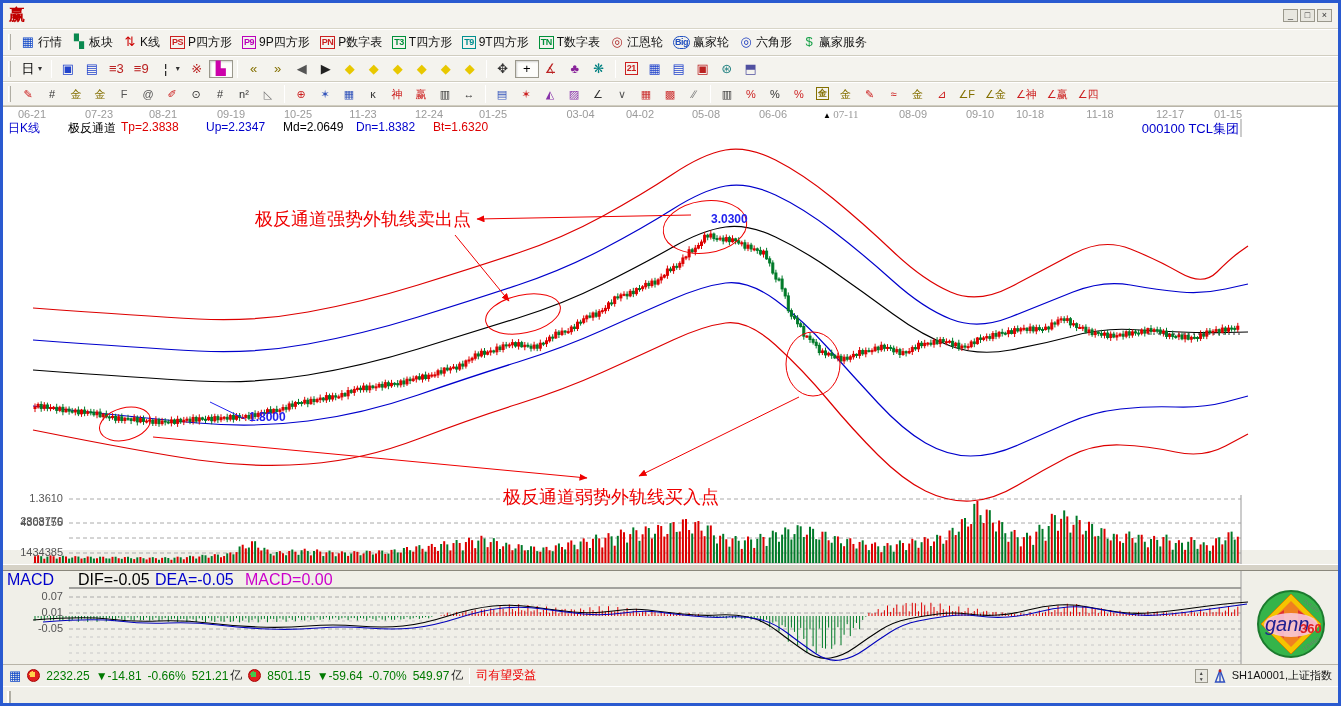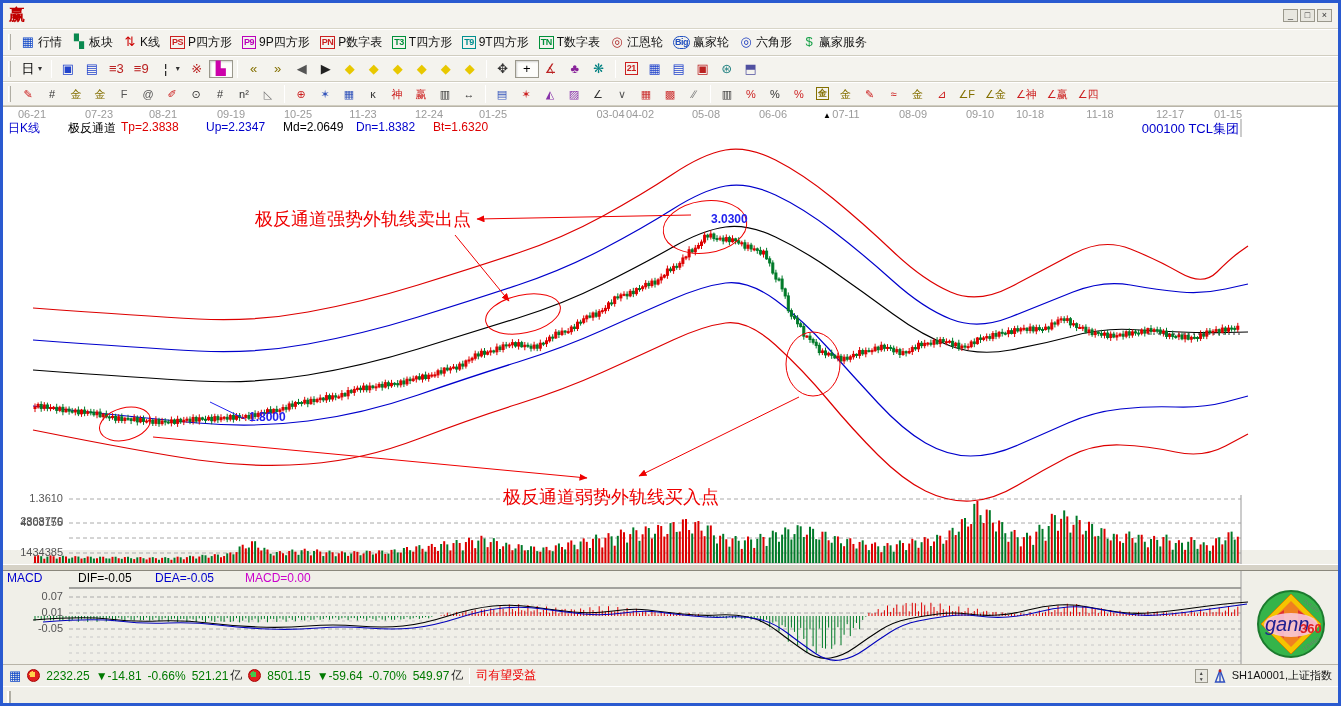--- a/index.html
+++ b/index.html
@@ -29,21 +29,21 @@
   
   .chart{top:103px;height:444px;background:#fff;border-top:1px solid #b8b4a8;}
   #csvg{position:absolute;left:0;top:0;}
   .overlay{position:absolute;inset:0;pointer-events:none;}
   .dt{position:absolute;top:1px;font-size:11px;color:#9a9a9a;transform:translateX(-50%);white-space:nowrap;}
   .dmark{position:absolute;top:4px;font-size:8px;color:#000;}
   .klabel{position:absolute;left:5px;top:13px;font-size:12px;color:#0000cc;}
   .ih{position:absolute;top:13px;font-size:12px;white-space:nowrap;}
   .stock{position:absolute;left:1126px;top:13px;width:110px;text-align:right;font-size:13px;color:#0000cc;white-space:nowrap;}
   .axl{position:absolute;left:0;width:60px;text-align:right;font-size:11px;color:#555;white-space:nowrap;}
-  .mh{position:absolute;top:464px;font-size:12px;white-space:nowrap;}
+  .mh{position:absolute;top:464px;font-size:16px;white-space:nowrap;}
   .ann{position:absolute;font-size:18px;color:#ee0000;white-space:nowrap;}
   .mark{position:absolute;font-size:12px;font-weight:bold;color:#2222ee;white-space:nowrap;}
   .panesep{position:absolute;left:0;right:0;top:457px;height:7px;background:#d6d2c6;border-top:1px solid #fff;border-bottom:1px solid #8a877c;}
   .logo360{position:absolute;left:1253px;top:482px;}
   
   .sbar1{top:661px;height:22px;background:#f0efe8;border-top:1px solid #b8b4a8;display:flex;align-items:center;gap:6px;padding:0 6px;font-size:12px;}
   .sbar2{top:683px;height:23px;background:#f0efe8;border-top:1px solid #fff;display:flex;align-items:center;gap:4px;padding:0 4px;font-size:12px;color:#111;}
   .g{color:#007a00;white-space:nowrap;}
   .u{color:#222;margin-left:-4px;}
   .badge{width:13px;height:13px;border-radius:50%;border:1px solid #a00;flex:0 0 auto;}
@@ -1956,25 +1956,25 @@
 
     <div class="overlay">
         <span class="dt" style="left: 29px;">06-21</span>
         <span class="dt" style="left: 96px;">07-23</span>
         <span class="dt" style="left: 160px;">08-21</span>
         <span class="dt" style="left: 228px;">09-19</span>
         <span class="dt" style="left: 295px;">10-25</span>
         <span class="dt" style="left: 360px;">11-23</span>
         <span class="dt" style="left: 426px;">12-24</span>
         <span class="dt" style="left: 490px;">01-25</span>
-        <span class="dt" style="left: 602px; padding-left: 11px;">03-04</span>
+        <span class="dt" style="left: 572px; padding-left: 11px;">03-04</span>
         <span class="dt" style="left: 637px;">04-02</span>
         <span class="dt" style="left: 703px;">05-08</span>
         <span class="dt" style="left: 770px;">06-06</span>
-        <span class="dt" style="left: 843px;">07-11</span>
+        <span class="dt" style="left: 843px; font-family: Liberation Serif, serif;">07-11</span>
         <span class="dt" style="left: 910px;">08-09</span>
         <span class="dt" style="left: 977px;">09-10</span>
         <span class="dt" style="left: 1027px;">10-18</span>
         <span class="dt" style="left: 1097px;">11-18</span>
         <span class="dt" style="left: 1167px;">12-17</span>
         <span class="dt" style="left: 1225px;">01-15</span>
       </div>
     <span class="dmark" style="left: 820px;">▲</span>
 
     <span class="klabel">日K线</span>

